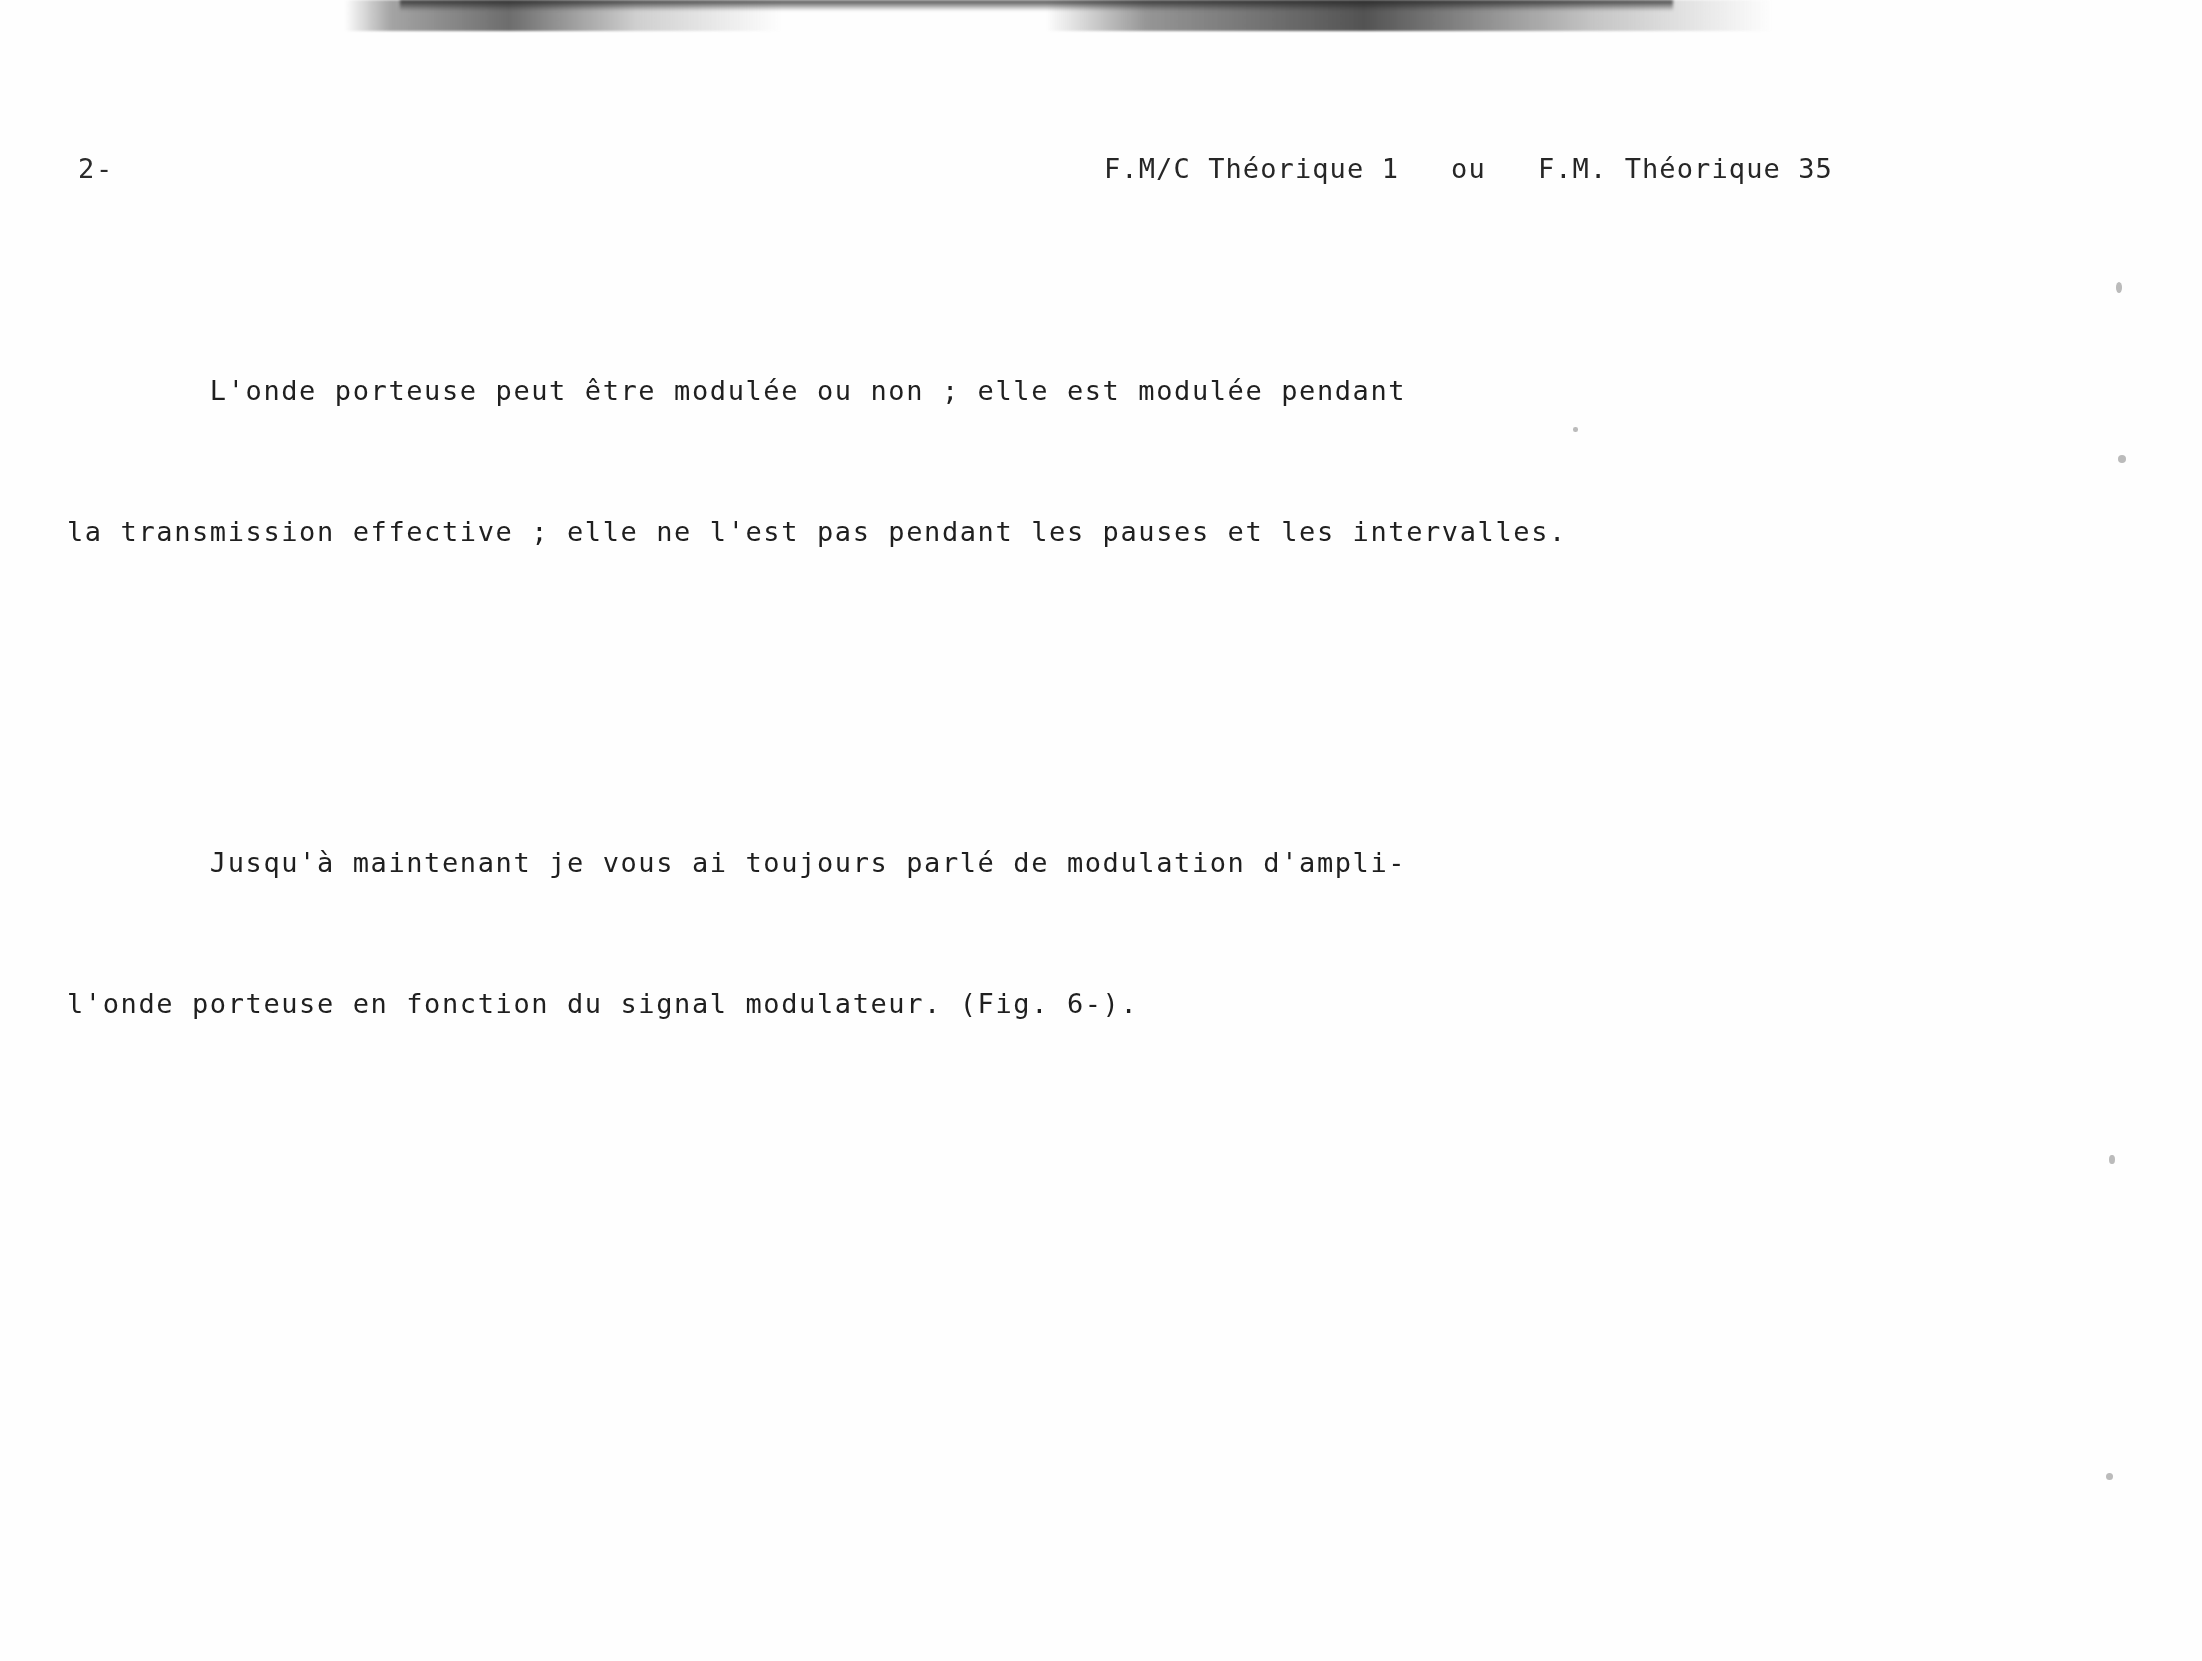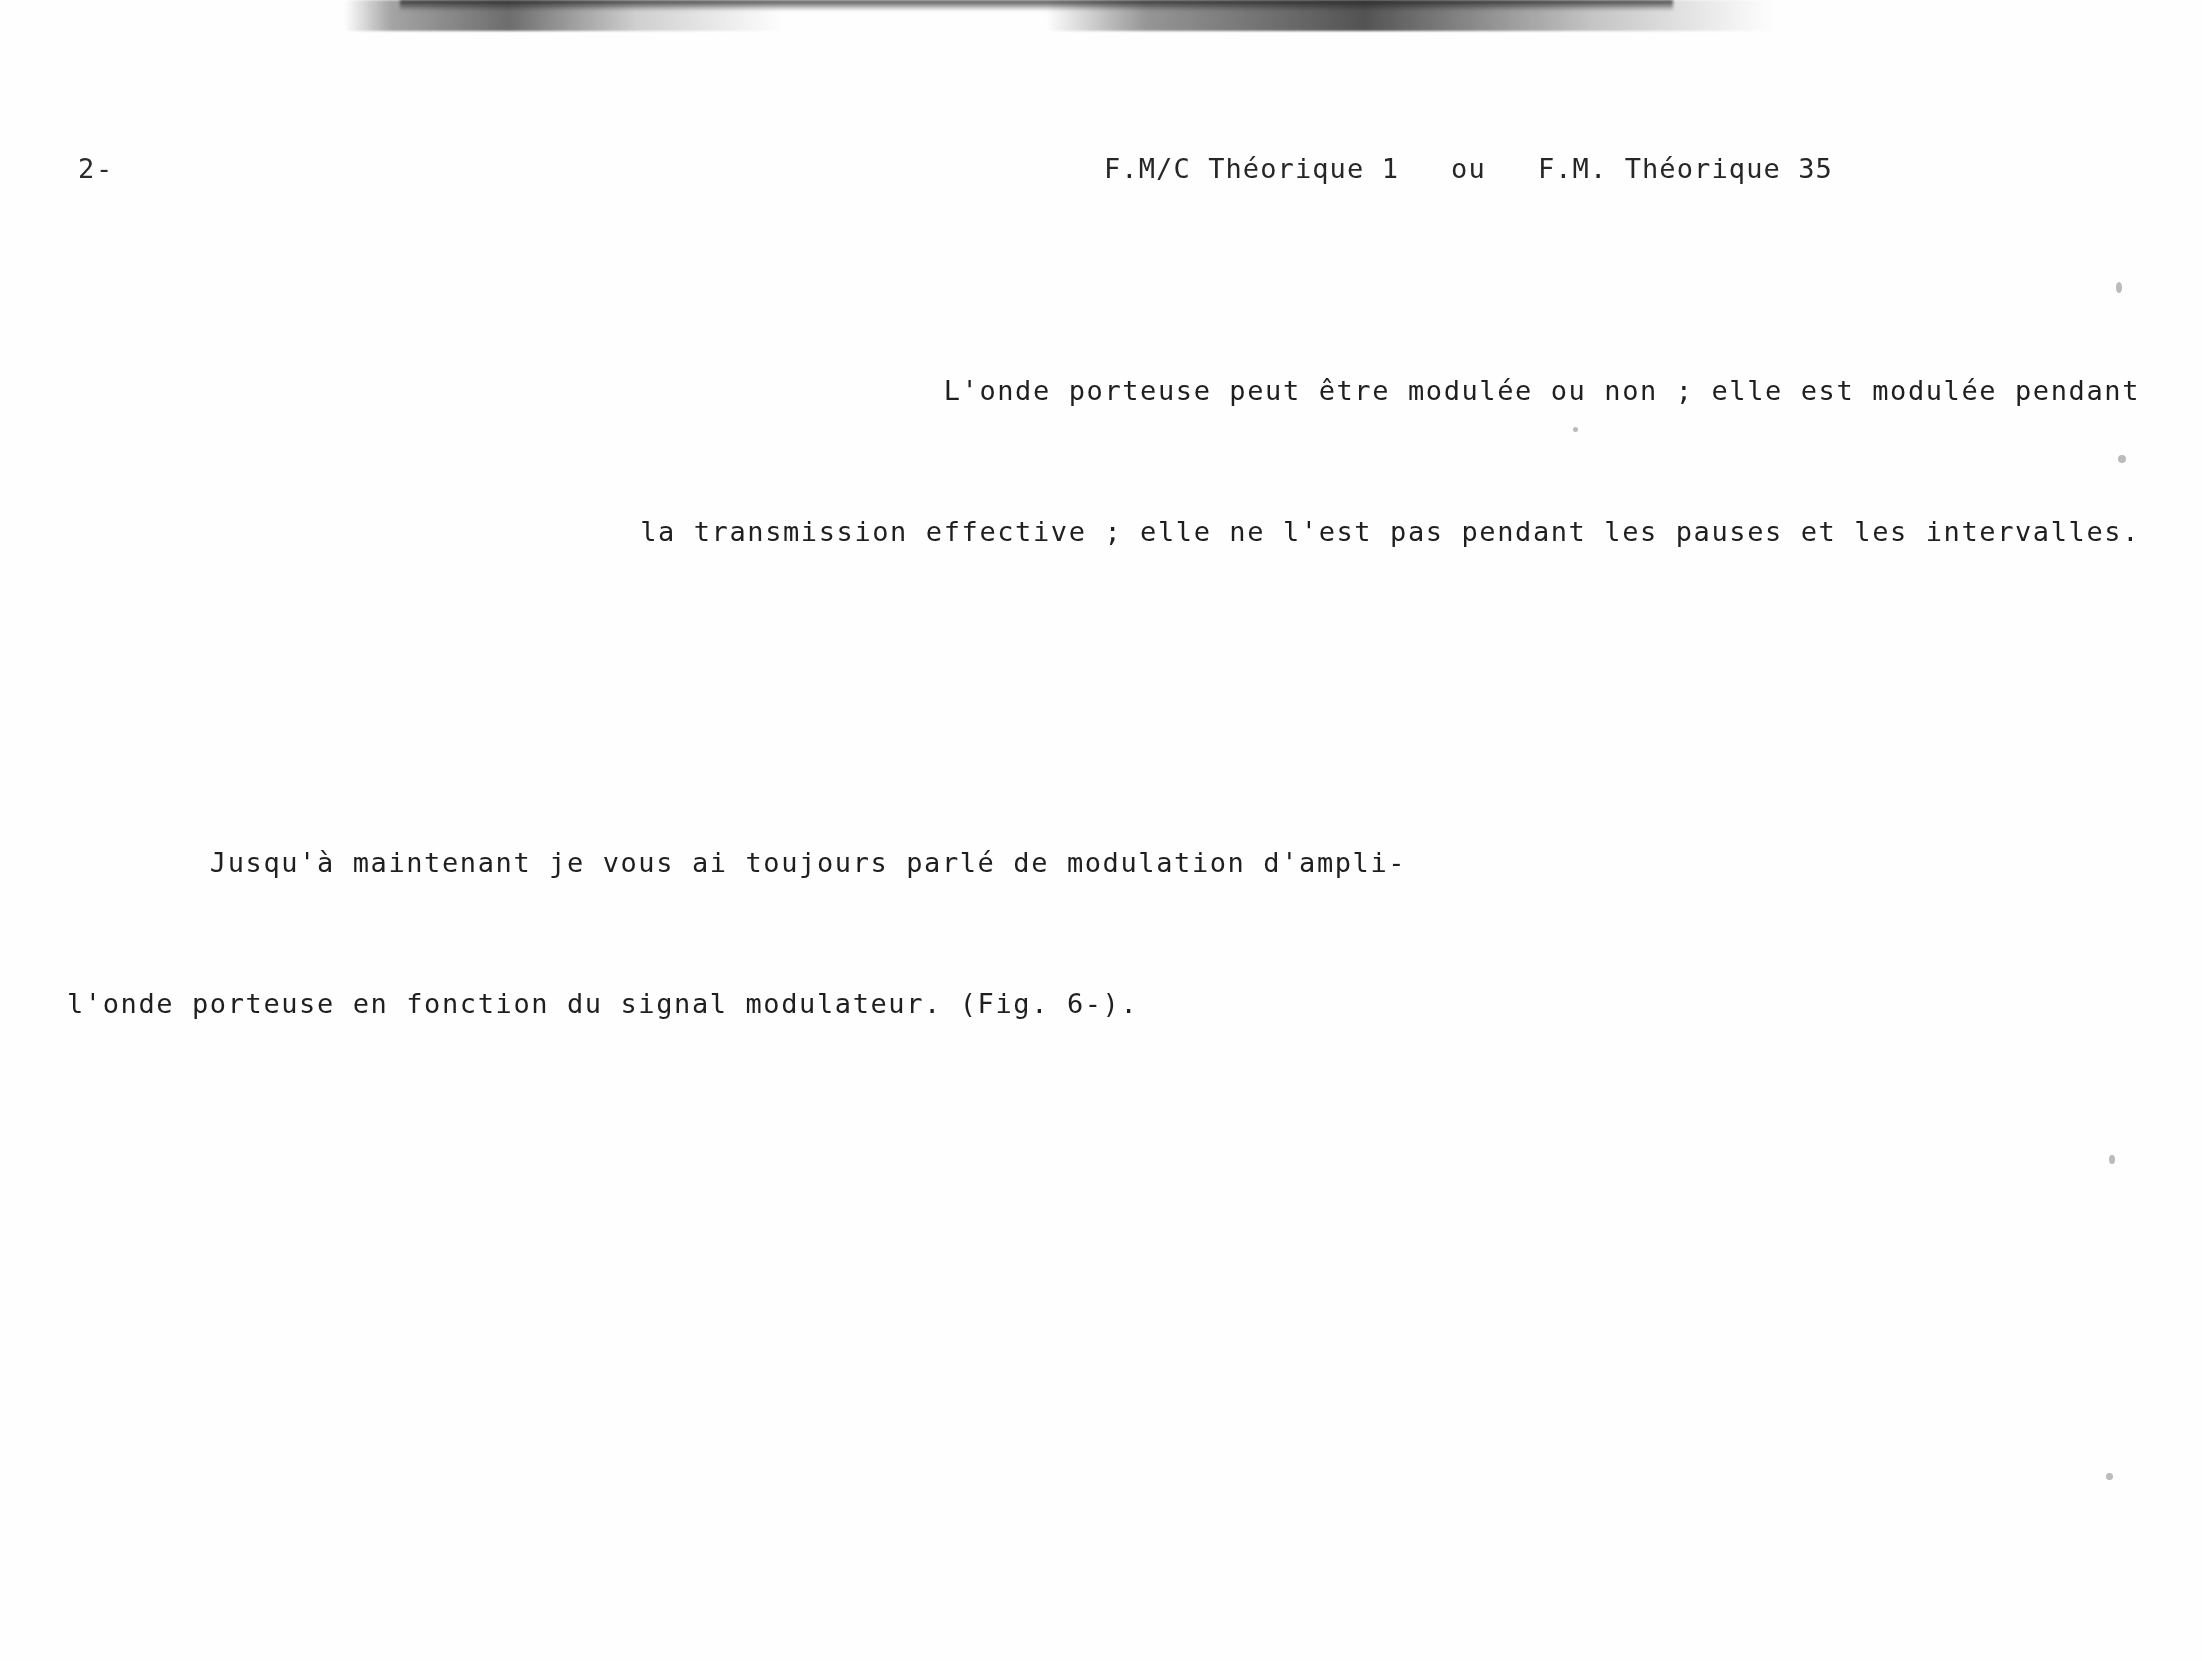--- a/index.html
+++ b/index.html
@@ -109,21 +109,21 @@
     letter-spacing: 1.6px;
     color: #1f1f1f;
     white-space: pre-wrap;
     text-indent: 0;
   }
   .para .line {
     display: block;
     white-space: pre;
   }
   .para.p1 { margin-bottom: 105px; }
-  .para.p2 { margin-bottom: 96px; text-align: right; }
+  .para.p2 { margin-bottom: 96px; }
   .para.p3 { margin-bottom: 100px; }
 
   
   .content { color: #1f1f1f; }
 </style>
 </head>
 <body>
 
 <div class="page">
   <div class="scan-top-smudge"></div>

